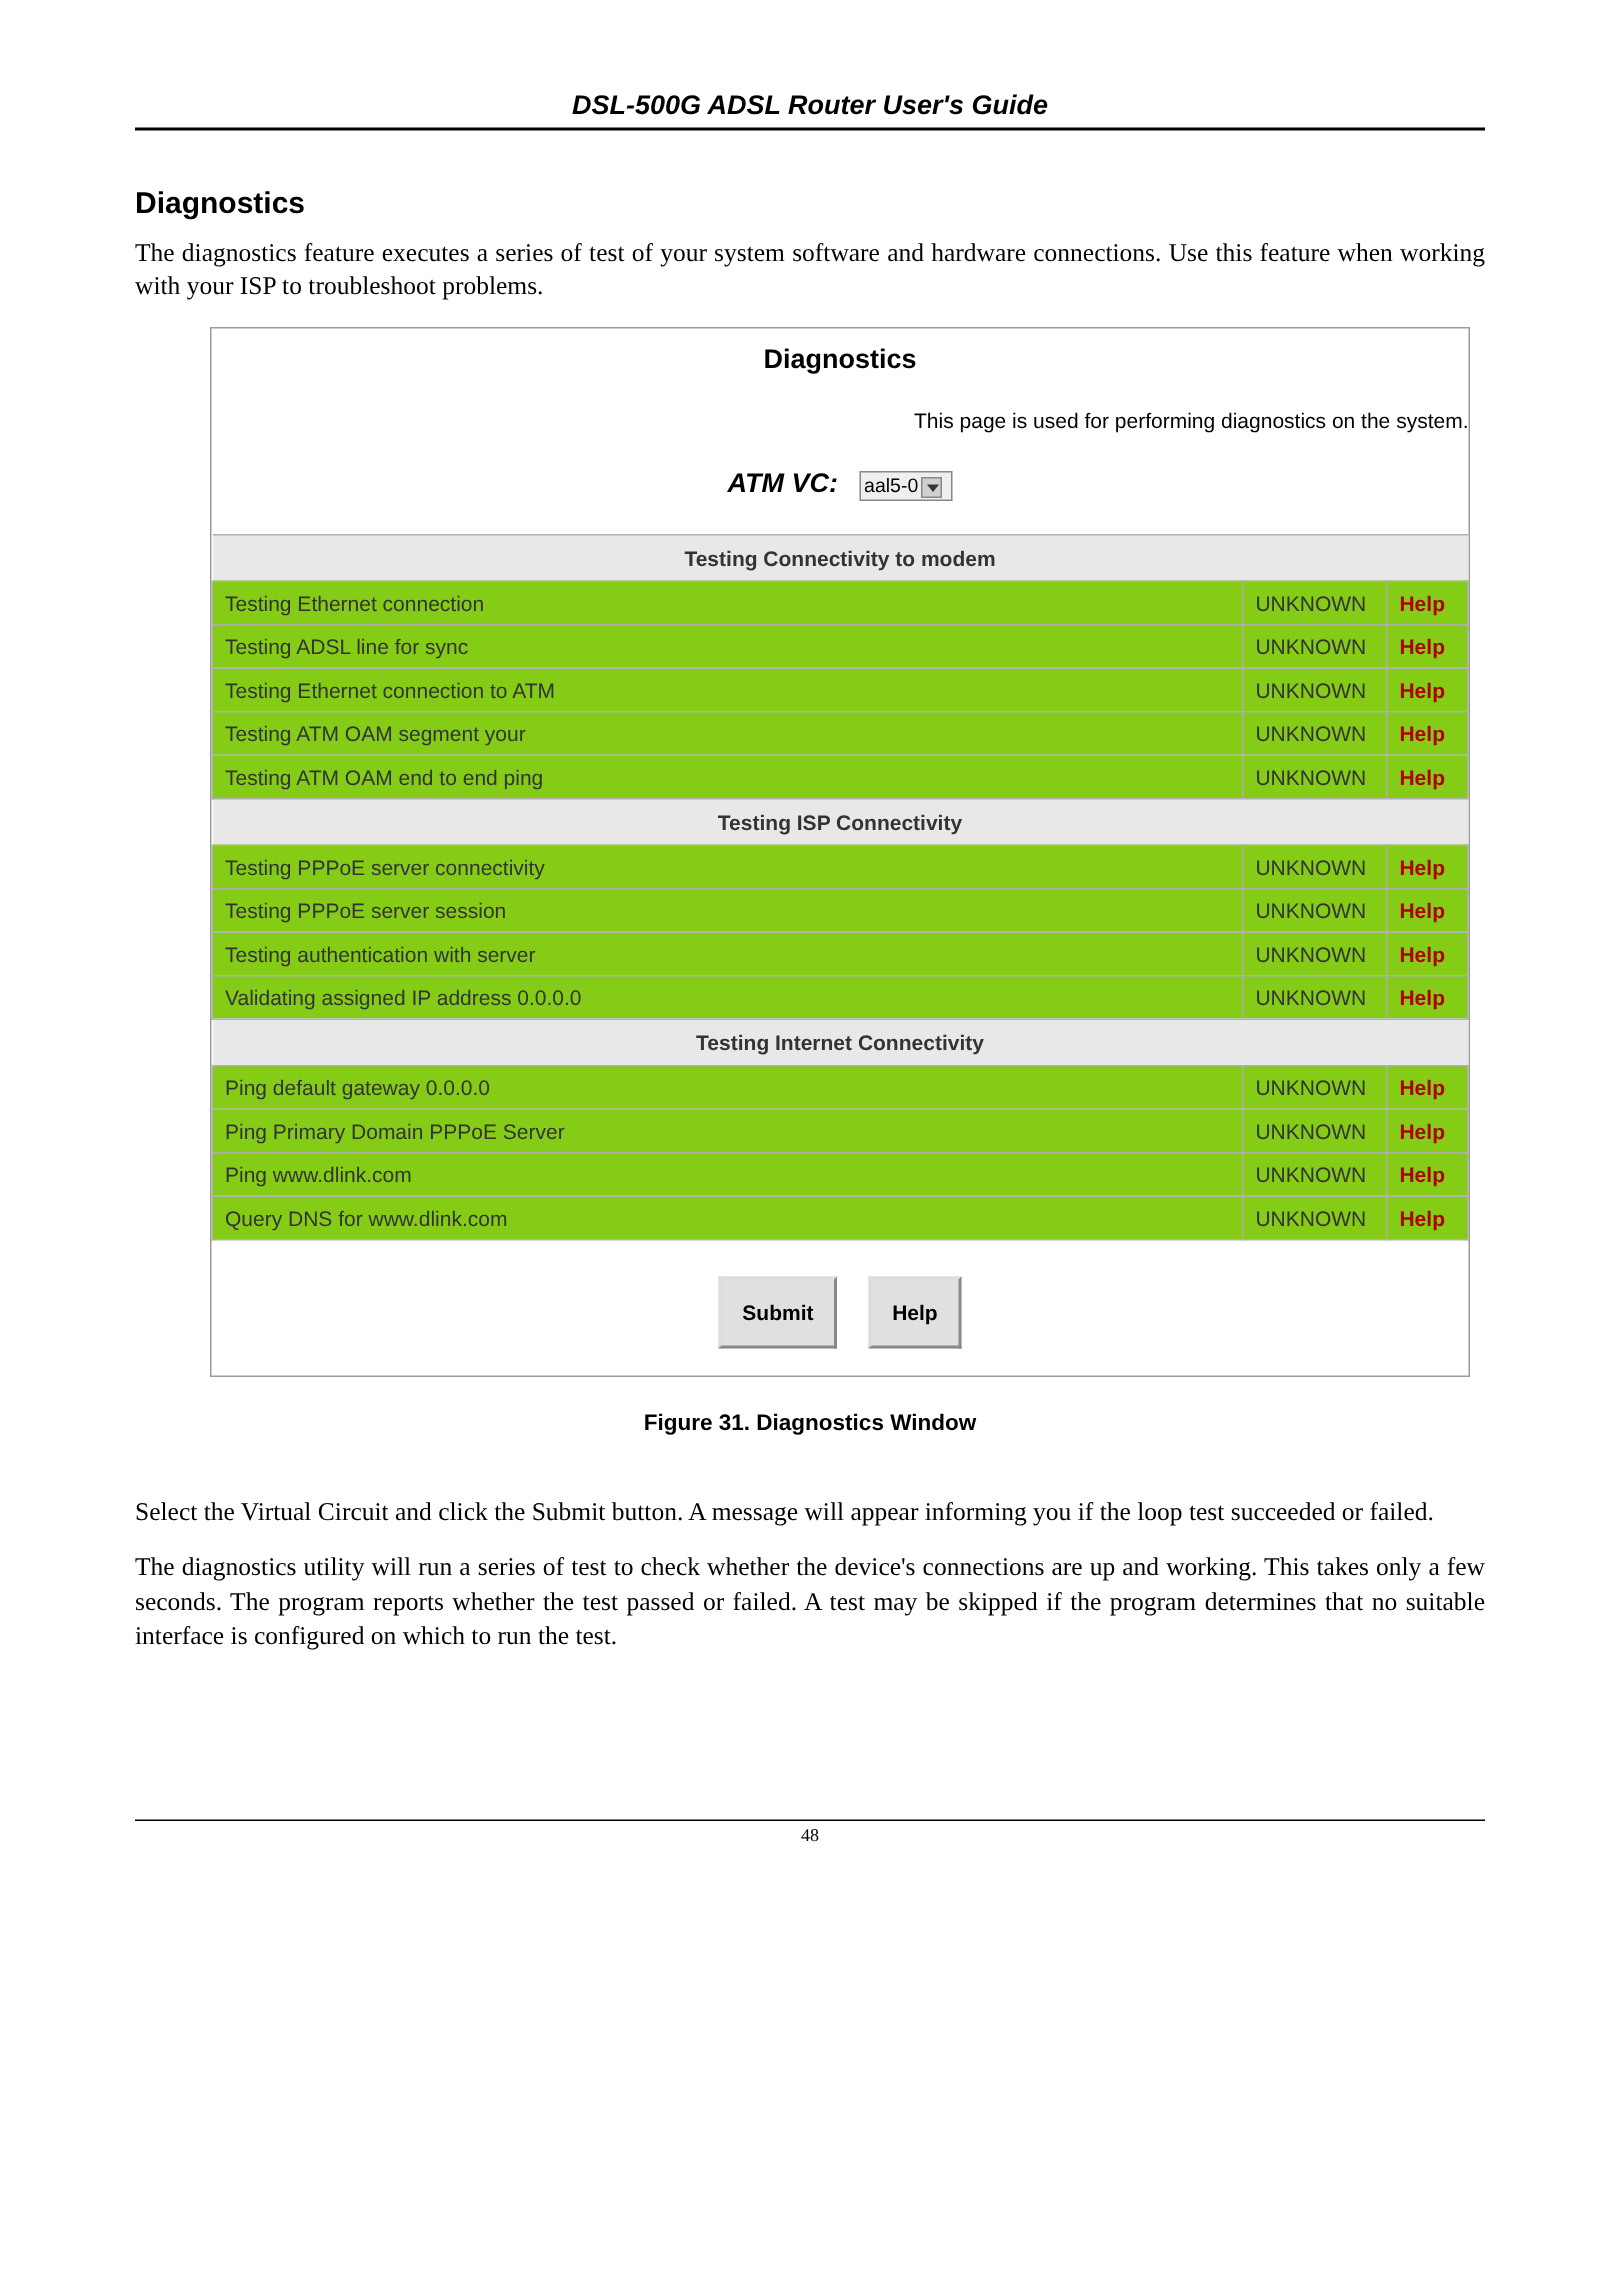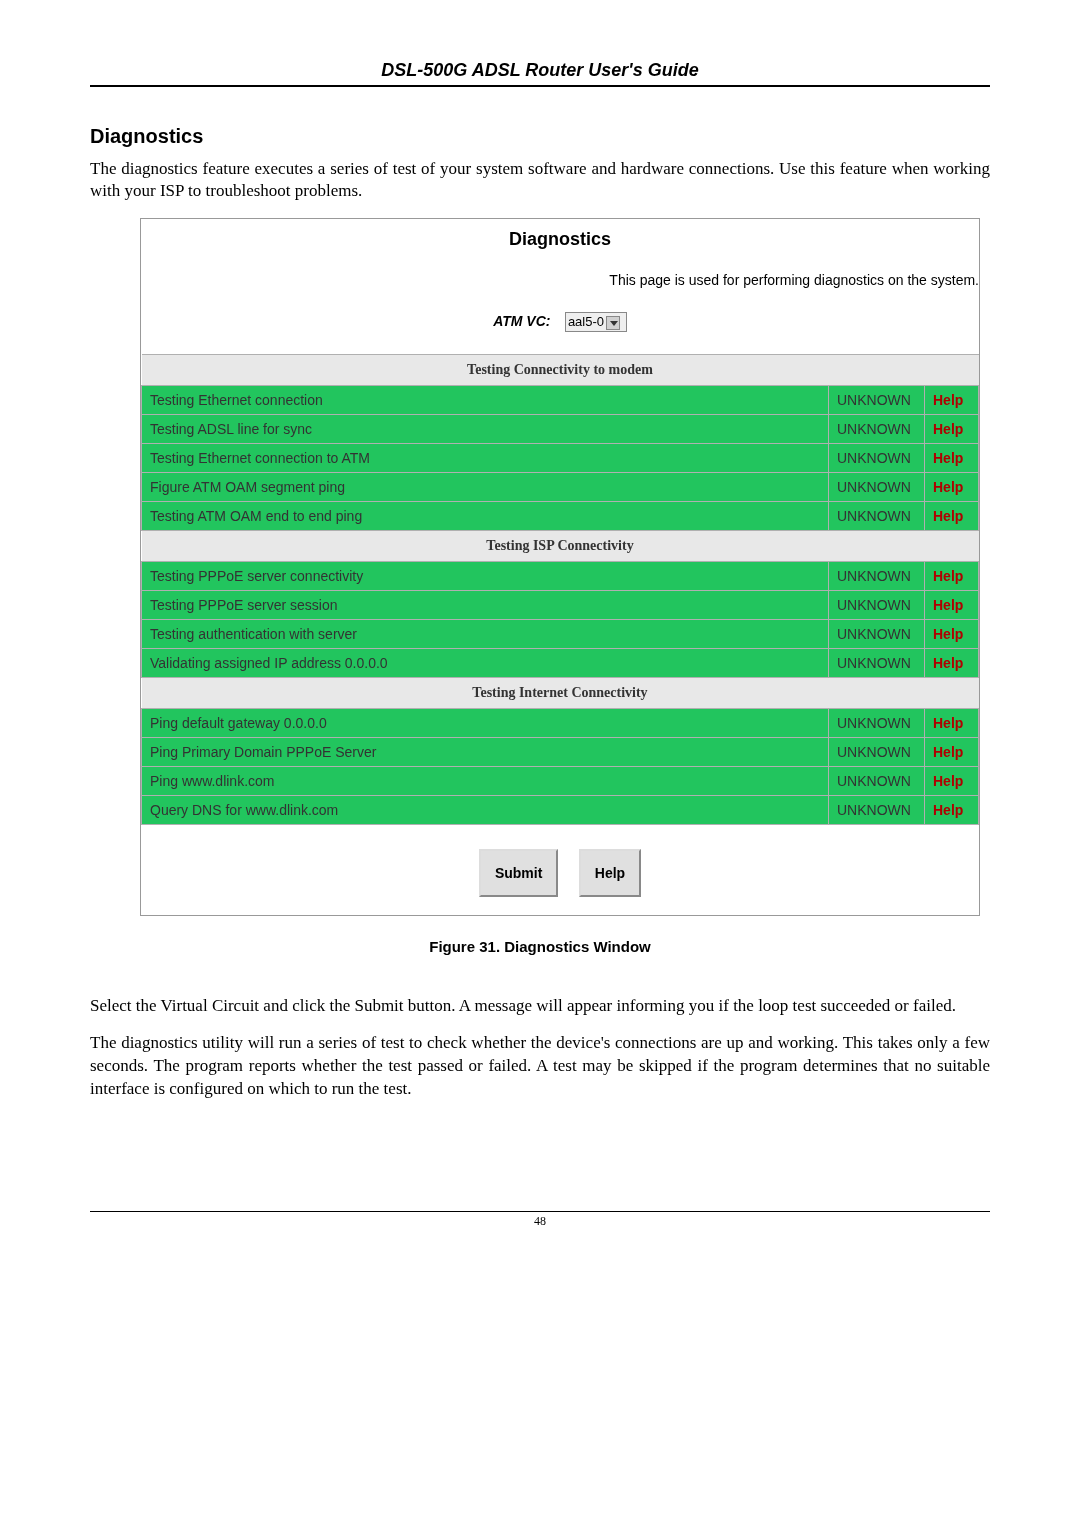--- a/index.html
+++ b/index.html
@@ -61,21 +61,21 @@
       font-size: 14px;
       margin-bottom: 24px;
     }
     
     .atm-row {
       text-align: center;
       margin-bottom: 22px;
     }
     
     .atm-label {
-      font-size: 14px;
+      font-size: 18px;
       font-weight: bold;
       font-style: italic;
       margin-right: 10px;
     }
     
     .atm-select {
       background: #efefef;
       border: 1px solid #888;
       font-size: 13px;
       padding: 1px 2px;
@@ -102,25 +102,24 @@
     
     .section-row td {
       background: #e8e8e8;
       text-align: center;
       font-weight: bold;
       color: #333;
       border-left: none;
       border-right: none;
       padding-top: 7px;
       padding-bottom: 7px;
-      font-family: Liberation Serif, serif;
     }
     
     .data-row td {
-      background: #22c55e;
+      background: #84cc16;
     }
     
     .test-cell {
       color: #333;
     }
     
     .status-cell {
       color: #333;
       text-align: left;
     }
@@ -232,21 +231,21 @@
         <td class="status-cell">UNKNOWN</td>
         <td class="help-cell">Help</td>
       </tr>
       <tr class="data-row">
         <td class="test-cell">Testing Ethernet connection to ATM</td>
         <td class="status-cell">UNKNOWN</td>
         <td class="help-cell">Help</td>
       </tr>
 
       <tr class="data-row">
-        <td class="test-cell">Figure ATM OAM segment ping</td>
+        <td class="test-cell">Testing ATM OAM segment your</td>
         <td class="status-cell">UNKNOWN</td>
         <td class="help-cell">Help</td>
       </tr>
       <tr class="data-row">
         <td class="test-cell">Testing ATM OAM end to end ping</td>
         <td class="status-cell">UNKNOWN</td>
         <td class="help-cell">Help</td>
       </tr>
 
       <tr class="section-row">

